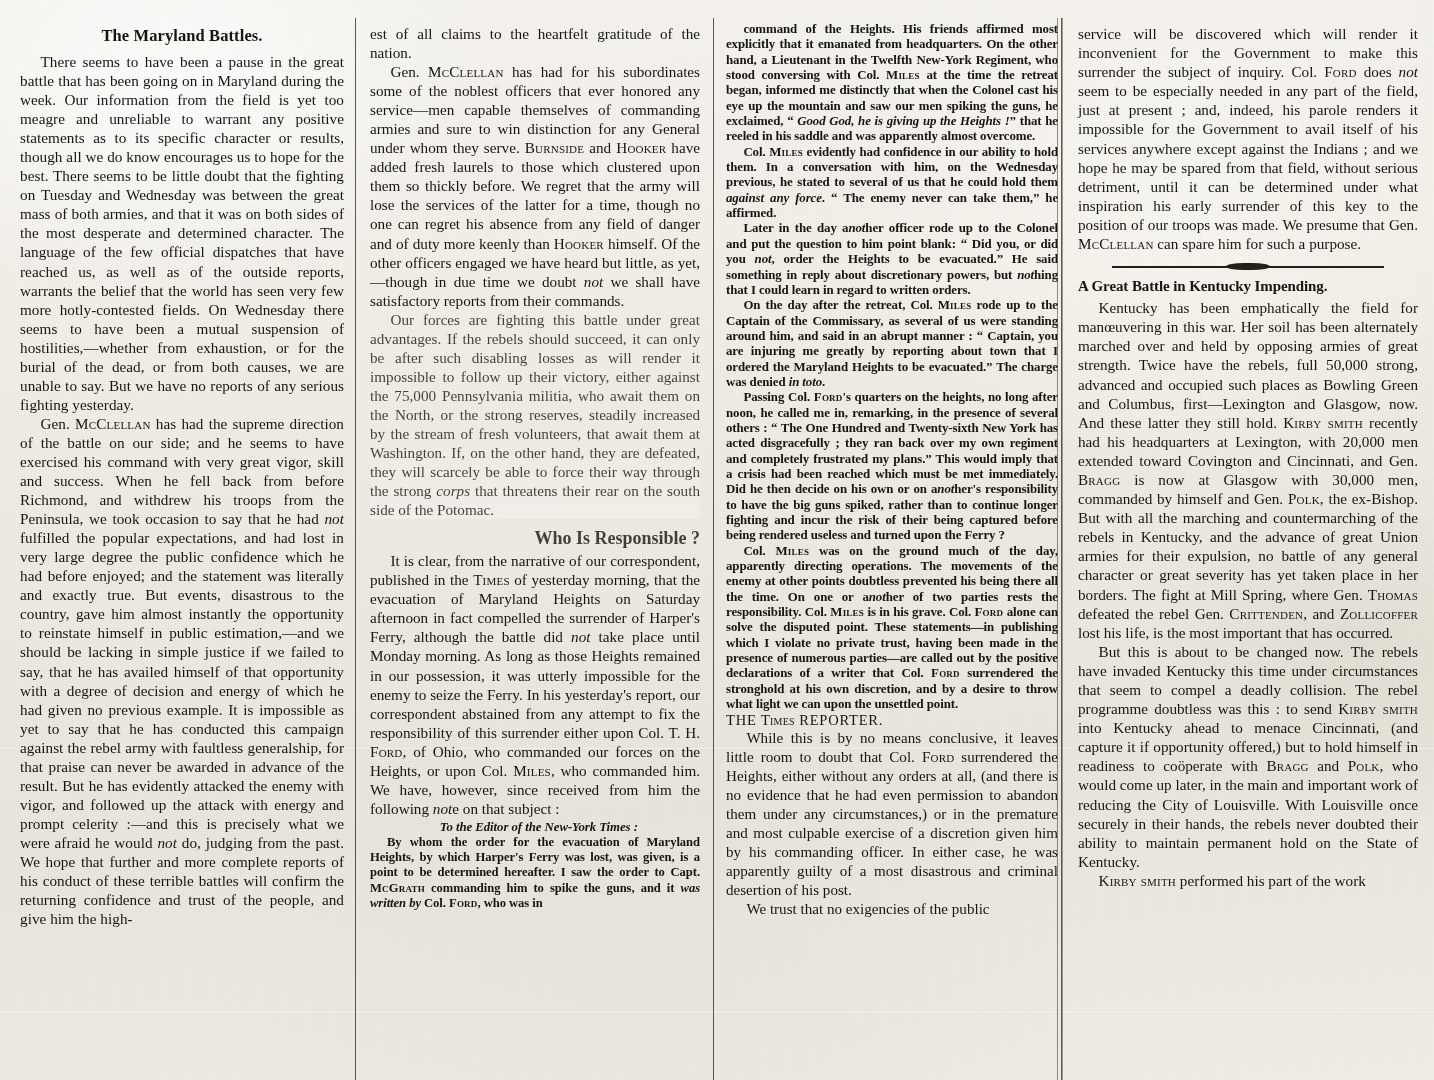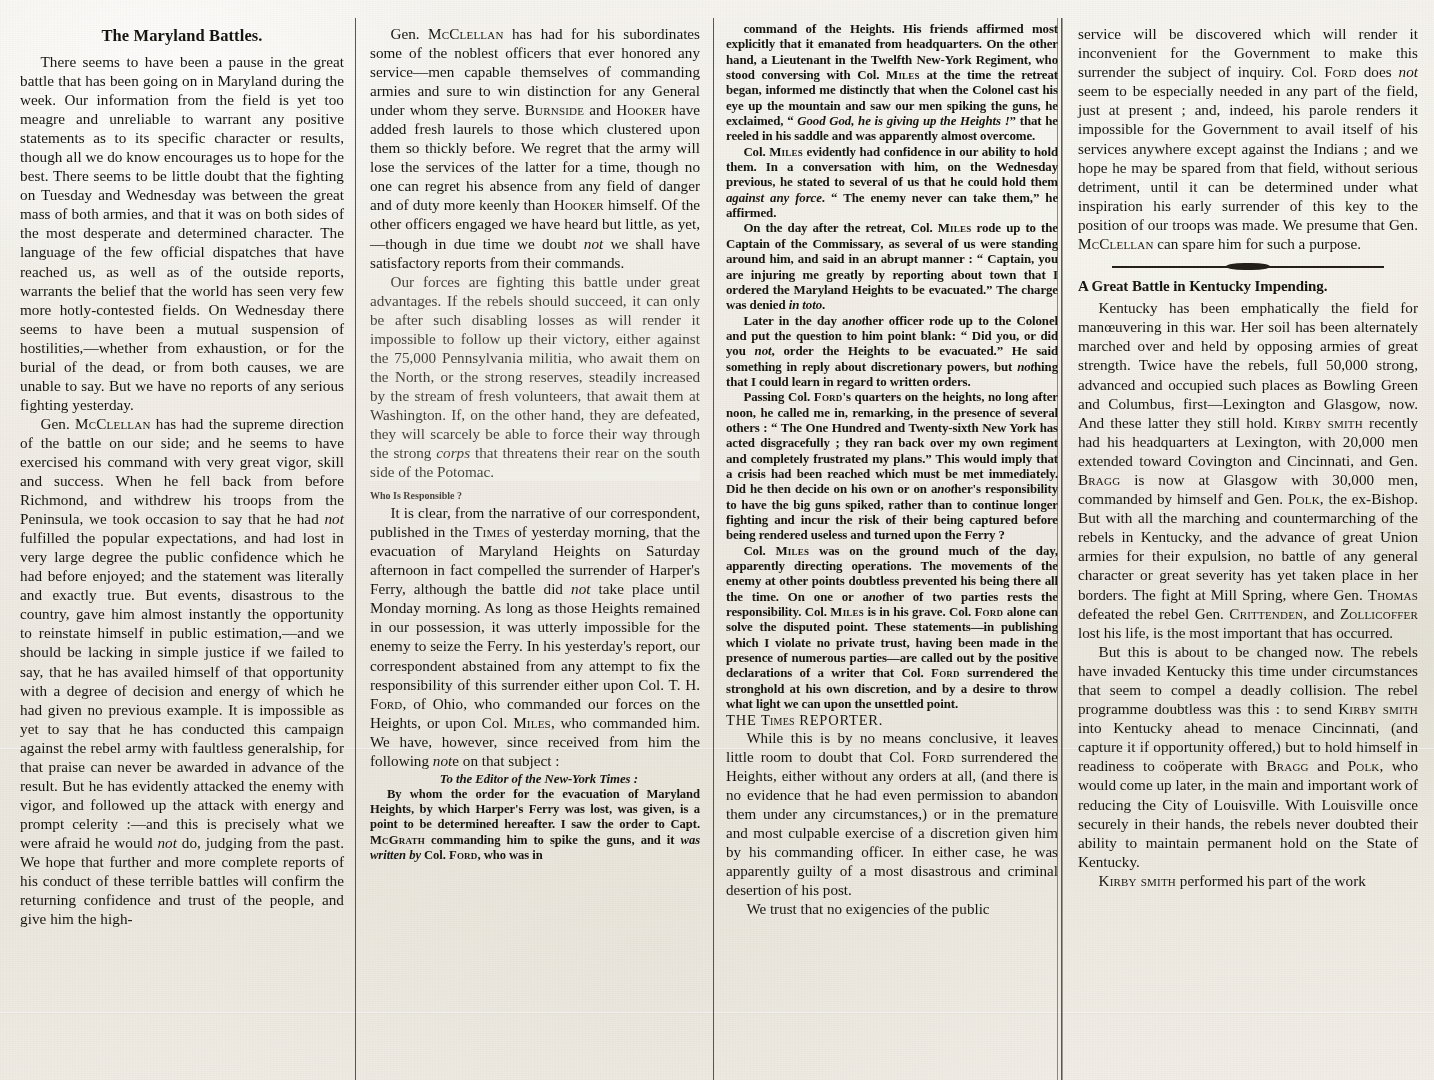--- a/index.html
+++ b/index.html
@@ -52,21 +52,21 @@
 
   h1.head{
     font-size:16.5px;
     font-weight:bold;
     text-align:center;
     margin:2px 0 6px 0;
     letter-spacing:.1px;
     font-family:"Liberation Serif","DejaVu Serif",serif;
   }
   h2.subhead{
-    font-size:10px;font-weight:bold;text-align:left;
+    font-size:18px;font-weight:bold;text-align:right;
     margin:9px 0 2px 0;
   }
   h2.subhead-left{
     font-size:15px;font-weight:bold;text-align:left;
     margin:6px 0 3px 0;letter-spacing:-.1px;
   }
   p{
     margin:0;
     text-align:justify;
     text-indent:1.35em;
@@ -115,37 +115,38 @@
 
   <div class="col col-1">
     <div class="rule r-right"></div>
     <h1 class="head">The Maryland Battles.</h1>
     <p>There seems to have been a pause in the great battle that has been going on in Maryland during the week. Our information from the field is yet too meagre and unreliable to warrant any positive statements as to its specific character or results, though all we do know encourages us to hope for the best. There seems to be little doubt that the fighting on Tuesday and Wednesday was between the great mass of both armies, and that it was on both sides of the most desperate and determined character. The language of the few official dispatches that have reached us, as well as of the outside reports, warrants the belief that the world has seen very few more hotly-contested fields. On Wednesday there seems to have been a mutual suspension of hostilities,—whether from exhaustion, or for the burial of the dead, or from both causes, we are unable to say. But we have no reports of any serious fighting yesterday.</p>
     <p>Gen. <span class="sc">McClellan</span> has had the supreme direction of the battle on our side; and he seems to have exercised his command with very great vigor, skill and success. When he fell back from before Richmond, and withdrew his troops from the Peninsula, we took occasion to say that he had <span class="it">not</span> fulfilled the popular expectations, and had lost in very large degree the public confidence which he had before enjoyed; and the statement was literally and exactly true. But events, disastrous to the country, gave him almost instantly the opportunity to reinstate himself in public estimation,—and we should be lacking in simple justice if we failed to say, that he has availed himself of that opportunity with a degree of decision and energy of which he had given no previous example. It is impossible as yet to say that he has conducted this campaign against the rebel army with faultless generalship, for that praise can never be awarded in advance of the result. But he has evidently attacked the enemy with vigor, and followed up the attack with energy and prompt celerity :—and this is precisely what we were afraid he would <span class="it">not</span> do, judging from the past. We hope that further and more complete reports of his conduct of these terrible battles will confirm the returning confidence and trust of the people, and give him the high-</p>
   </div>
 
   <div class="col col-2">
     <div class="rule r-right"></div>
+    <p class="noindent">est of all claims to the heartfelt gratitude of the nation.</p>
     <p>Gen. <span class="sc">McClellan</span> has had for his subordinates some of the noblest officers that ever honored any service—men capable themselves of commanding armies and sure to win distinction for any General under whom they serve. <span class="sc">Burnside</span> and <span class="sc">Hooker</span> have added fresh laurels to those which clustered upon them so thickly before. We regret that the army will lose the services of the latter for a time, though no one can regret his absence from any field of danger and of duty more keenly than <span class="sc">Hooker</span> himself. Of the other officers engaged we have heard but little, as yet,—though in due time we doubt <span class="it">not</span> we shall have satisfactory reports from their commands.</p>
     <p class="fade1" style="background: linear-gradient(rgba(255, 255, 255, 0) 58%, rgba(243, 241, 236, 0.55) 86%, rgba(243, 241, 236, 0.8) 100%);">Our forces are fighting this battle under great advantages. If the rebels should succeed, it can only be after such disabling losses as will render it impossible to follow up their victory, either against the 75,000 Pennsylvania militia, who await them on the North, or the strong reserves, steadily increased by the stream of fresh volunteers, that await them at Washington. If, on the other hand, they are defeated, they will scarcely be able to force their way through the strong <span class="it">corps</span> that threatens their rear on the south side of the Potomac.</p>
     <h2 class="subhead fade1">Who Is Responsible ?</h2>
     <p>It is clear, from the narrative of our correspondent, published in the <span class="sc">Times</span> of yesterday morning, that the evacuation of Maryland Heights on Saturday afternoon in fact compelled the surrender of Harper's Ferry, although the battle did <span class="it">not</span> take place until Monday morning. As long as those Heights remained in our possession, it was utterly impossible for the enemy to seize the Ferry. In his yesterday's report, our correspondent abstained from any attempt to fix the responsibility of this surrender either upon Col. T. H. <span class="sc">Ford</span>, of Ohio, who commanded our forces on the Heights, or upon Col. <span class="sc">Miles</span>, who commanded him. We have, however, since received from him the following <span class="it">not</span>e on that subject :</p>
     <div class="letterbody">
       <p class="letterhead"><span class="it">To the Editor of the New-York Times :</span></p>
       <p>By whom the order for the evacuation of Maryland Heights, by which Harper's Ferry was lost, was given, is a point to be determined hereafter. I saw the order to Capt. <span class="sc">McGrath</span> commanding him to spike the guns, and it <span class="it">was written by</span> Col. <span class="sc">Ford</span>, who was in</p>
     </div>
   </div>
 
   <div class="col col-3">
     <div class="rule r-right"></div>
     <div class="rule r-right2"></div>
     <p>command of the Heights. His friends affirmed most explicitly that it emanated from headquarters. On the other hand, a Lieutenant in the Twelfth New-York Regiment, who stood conversing with Col. <span class="sc">Miles</span> at the time the retreat began, informed me distinctly that when the Colonel cast his eye up the mountain and saw our men spiking the guns, he exclaimed, “ <span class="it">Good God, he is giving up the Heights !</span>” that he reeled in his saddle and was apparently almost overcome.</p>
     <p>Col. <span class="sc">Miles</span> evidently had confidence in our ability to hold them. In a conversation with him, on the Wednesday previous, he stated to several of us that he could hold them <span class="it">against any force</span>. “ The enemy never can take them,” he affirmed.</p>
+    <p>Later in the day a<span class="it">not</span>her officer rode up to the Colonel and put the question to him point blank: “ Did you, or did you <span class="it">not</span>, order the Heights to be evacuated.” He said something in reply about discretionary powers, but <span class="it">not</span>hing that I could learn in regard to written orders.</p>
     <p>On the day after the retreat, Col. <span class="sc">Miles</span> rode up to the Captain of the Commissary, as several of us were standing around him, and said in an abrupt manner : “ Captain, you are injuring me greatly by reporting about town that I ordered the Maryland Heights to be evacuated.” The charge was denied <span class="it">in toto</span>.</p>
-    <p>Later in the day a<span class="it">not</span>her officer rode up to the Colonel and put the question to him point blank: “ Did you, or did you <span class="it">not</span>, order the Heights to be evacuated.” He said something in reply about discretionary powers, but <span class="it">not</span>hing that I could learn in regard to written orders.</p>
     <p>Passing Col. <span class="sc">Ford</span>'s quarters on the heights, no long after noon, he called me in, remarking, in the presence of several others : “ The One Hundred and Twenty-sixth New York has acted disgracefully ; they ran back over my own regiment and completely frustrated my plans.” This would imply that a crisis had been reached which must be met immediately. Did he then decide on his own or on a<span class="it">not</span>her's responsibility to have the big guns spiked, rather than to continue longer fighting and incur the risk of their being captured before being rendered useless and turned upon the Ferry ?</p>
     <p>Col. <span class="sc">Miles</span> was on the ground much of the day, apparently directing operations. The movements of the enemy at other points doubtless prevented his being there all the time. On one or a<span class="it">not</span>her of two parties rests the responsibility. Col. <span class="sc">Miles</span> is in his grave. Col. <span class="sc">Ford</span> alone can solve the disputed point. These statements—in publishing which I violate no private trust, having been made in the presence of numerous parties—are called out by the positive declarations of a writer that Col. <span class="sc">Ford</span> surrendered the stronghold at his own discretion, and by a desire to throw what light we can upon the unsettled point.</p>
     <p class="sig">THE <span class="sc">Times</span> REPORTER.</p>
     <div class="bigtail">
       <p>While this is by no means conclusive, it leaves little room to doubt that Col. <span class="sc">Ford</span> surrendered the Heights, either without any orders at all, (and there is no evidence that he had even permission to abandon them under any circumstances,) or in the premature and most culpable exercise of a discretion given him by his commanding officer. In either case, he was apparently guilty of a most disastrous and criminal desertion of his post.</p>
       <p>We trust that no exigencies of the public</p>
     </div>
   </div>
 
   <div class="col col-4">

